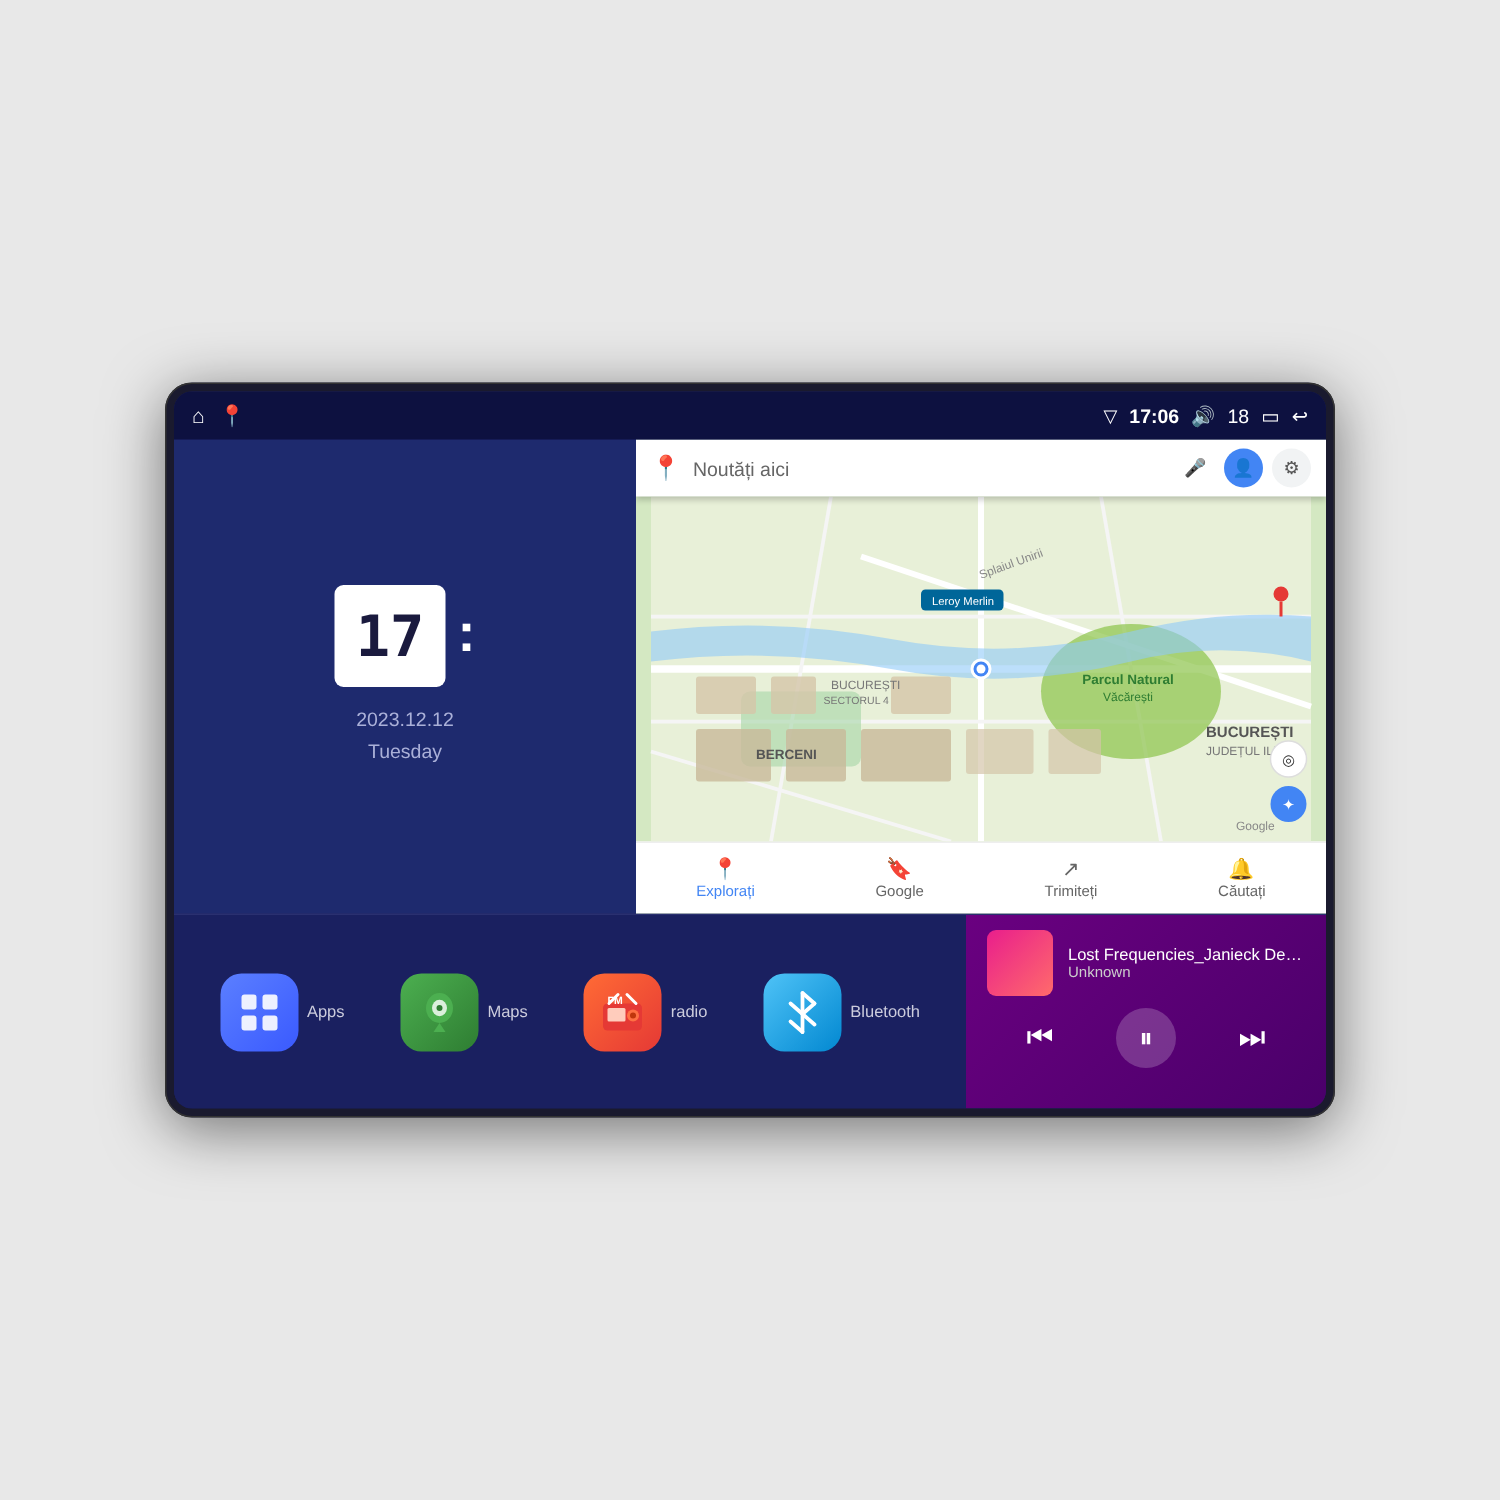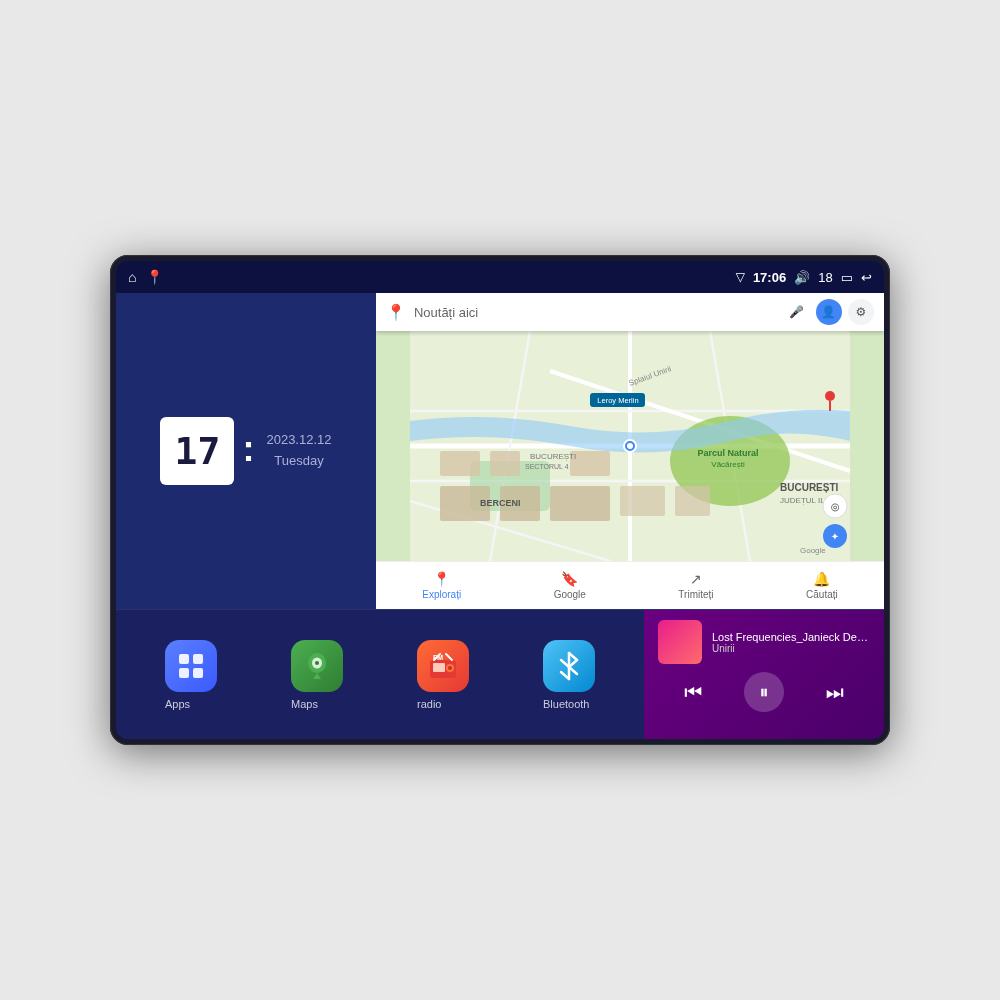--- a/index.html
+++ b/index.html
@@ -69,24 +69,25 @@
 
     
     .top-section {
       display: flex;
       flex: 1;
       min-height: 0;
     }
 
     
     .clock-panel {
-      width: 260px;
+      width: 308px;
       flex-shrink: 0;
       background: #1e2a6e;
       display: flex;
+      flex-direction: column;
       align-items: center;
       justify-content: center;
       padding: 16px;
       gap: 12px;
     }
 
     .clock-display {
       display: flex;
       gap: 8px;
       align-items: center;
@@ -217,22 +218,22 @@
       flex: 1;
       background: #1a2060;
       display: flex;
       align-items: center;
       justify-content: space-around;
       padding: 8px 12px;
     }
 
     .app-item {
       display: flex;
-      flex-direction: column;
-      align-items: flex-start;
+      flex-direction: row;
+      align-items: center;
       gap: 6px;
       cursor: pointer;
     }
 
     .app-icon {
       width: 52px;
       height: 52px;
       border-radius: 14px;
       display: flex;
       align-items: center;
@@ -517,21 +518,21 @@
 
         </div>
 
         <div class="music-panel">
           <div class="music-info-row">
             <div class="music-album-art">
               <div class="music-album-img"></div>
             </div>
             <div class="music-text">
               <div class="music-title">Lost Frequencies_Janieck Devy-...</div>
-              <div class="music-artist">Unirii</div>
+              <div class="music-artist">Unknown</div>
             </div>
           </div>
           <div class="music-controls">
             <button class="music-btn">⏮</button>
             <button class="music-btn play">⏸</button>
             <button class="music-btn">⏭</button>
           </div>
         </div>
 
       </div>

